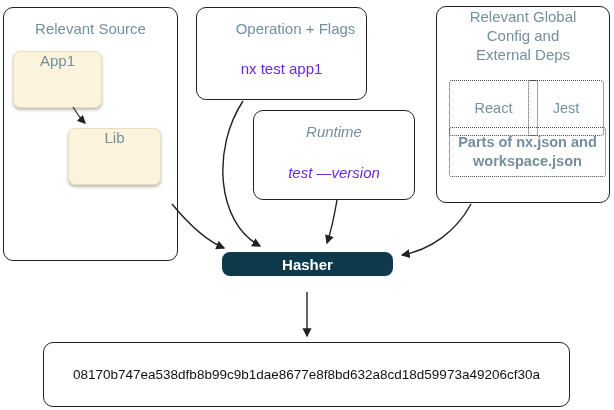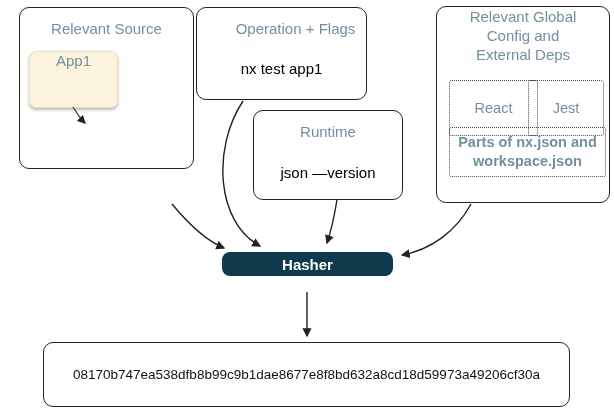--- a/index.html
+++ b/index.html
@@ -11,21 +11,21 @@
   .group {
     position:absolute; background:#ffffff;
     border:1.5px solid #222222; border-radius:10px;
   }
   .group-title {
     margin-top:11px; text-align:center; color:#74909D;
     font-size:15px; line-height:19px;
   }
   .command {
     position:absolute; left:0; right:0; text-align:center;
-    color:#000000; font-size:15px;
+    color:#6d28d9; font-size:15px;
   }
   .cream-node {
     position:absolute; background:#FBF3DC;
     border:1px solid #E8DFC2; border-radius:7px;
     box-shadow:0 2px 3px rgba(110,105,90,0.45);
     display:flex; align-items:flex-start; justify-content:center;
     color:#74909D; font-size:15px;
   }
   .dotted-node {
     position:absolute; border:1.5px dotted #4a4a4a; border-radius:3px;
@@ -48,35 +48,38 @@
   svg.arrows {
     position:absolute; left:0; top:0; width:614px; height:410px;
     pointer-events:none;
   }
 </style>
 </head>
 <body>
 
 <div class="canvas">
 
-  <div class="group" style="left:19px; top:7px; width:175px; height:162px;">
+  <div class="group" style="left:3px; top:7px; width:175px; height:254px;">
     <div class="group-title">Relevant Source</div>
     <div class="cream-node" style="left:9px; top:43px; width:89px; height:57px;">
       <span>App1</span>
+    </div>
+    <div class="cream-node" style="left:64px; top:120px; width:93px; height:57px;">
+      <span>Lib</span>
     </div>
   </div>
 
   <div class="group" style="left:196px; top:7px; width:171px; height:93px;padding-left:28px;">
     <div class="group-title">Operation + Flags</div>
     <div class="command" style="top:52px;">nx test app1</div>
   </div>
 
-  <div class="group" style="left:253px; top:110px; width:150px; height:90px;">
+  <div class="group" style="left:253px; top:110px; width:162px; height:90px;font-style:italic;">
     <div class="group-title">Runtime</div>
-    <div class="command" style="top:53px;">json —version</div>
+    <div class="command" style="top:53px;">test —version</div>
   </div>
 
   <div class="group" style="left:436px; top:6px; width:174px; height:197px;">
     <div class="group-title" style="margin-top:0;">
       <span style="display:block;">Relevant Global</span>
       <span style="display:block;">Config and</span>
       <span style="display:block;">External Deps</span>
     </div>
     <div class="dotted-node" style="left:12px; top:73px; width:89px; height:56px;">
       <span>React</span>

